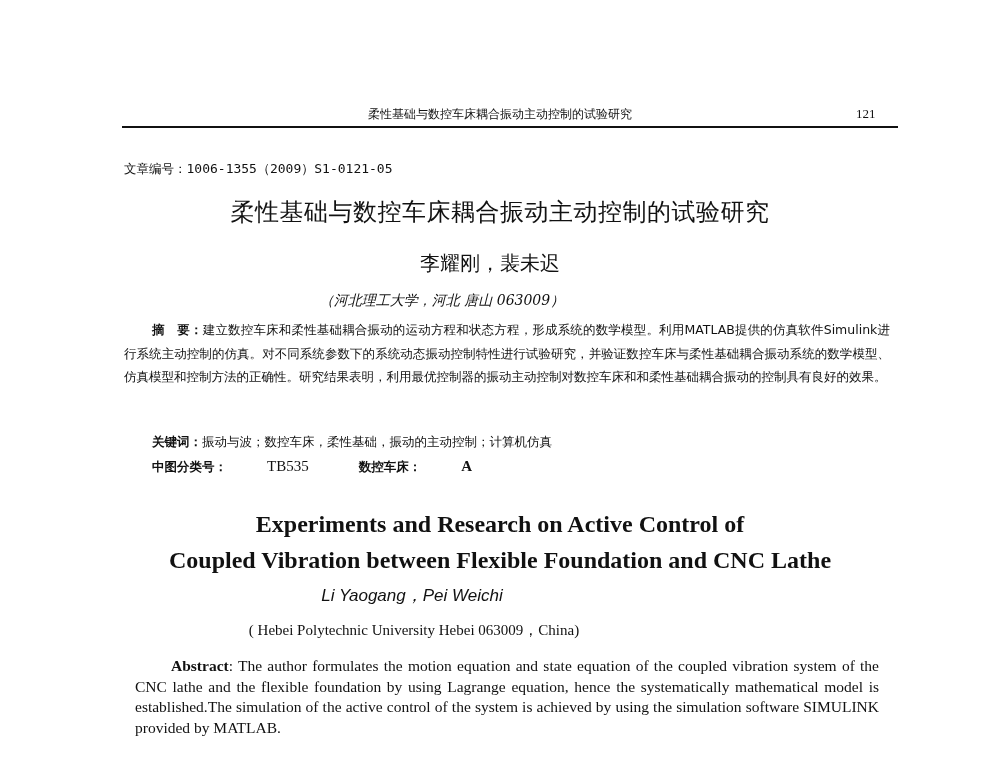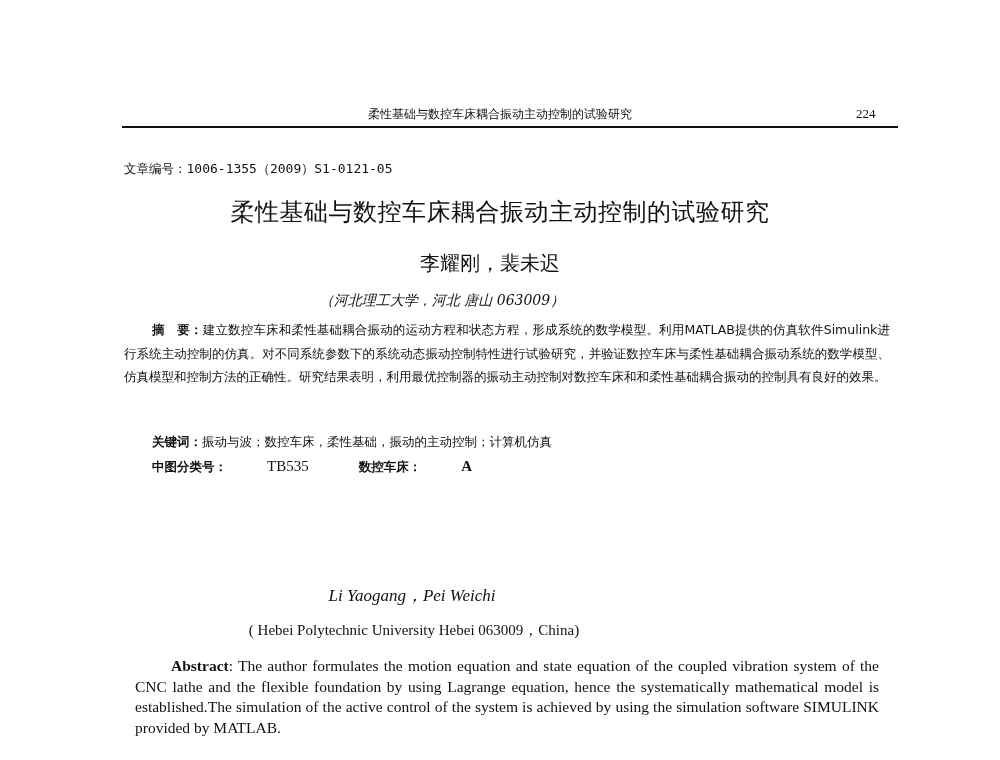--- a/index.html
+++ b/index.html
@@ -55,40 +55,40 @@
   }
   .bold { font-weight: bold; }
   .cn-class .code { font-family: "Liberation Serif", serif; font-size: 15px; margin-left: 40px; }
   .cn-class .gap { display: inline-block; width: 50px; }
   .en-title {
     left: 0; width: 1000px; top: 506px; text-align: center;
     font-family: "Liberation Serif", serif; font-weight: bold; font-size: 24px; line-height: 36px;
   }
   .en-authors {
     left: 0; width: 824px; top: 585px; text-align: center;
-    font-family: Liberation Serif, serif; font-style: italic; font-size: 17px; line-height: 22px;
+    font-family: Liberation Sans, sans-serif; font-style: italic; font-size: 17px; line-height: 22px;
   }
   .en-affil {
     left: 0; width: 828px; top: 620px; text-align: center;
     font-family: "Liberation Serif", serif; font-size: 15px; line-height: 20px;
   }
   .en-abstract {
     left: 124px; width: 766px; top: 645px;
     font-family: "Liberation Serif", serif; font-size: 15.5px; line-height: 20.5px;
     text-align: justify;
   }
   .en-abstract p { margin: 11px; }
   .en-abstract .indent { text-indent: 36px; }
   .en-abstract .lead { font-weight: bold; }
 </style>
 </head>
 <body>
 
 <div class="abs header-title">柔性基础与数控车床耦合振动主动控制的试验研究</div>
-<div class="abs page-num">224</div>
+<div class="abs page-num">121</div>
 <div class="abs header-rule"></div>
 
 <div class="abs article-no">
   <span class="label">文章编号：</span><span>1006-1355（2009）S1-0121-05</span>
 </div>
 
 <div class="abs cn-title">柔性基础与数控车床耦合振动主动控制的试验研究</div>
 <div class="abs cn-authors">李耀刚，裴未迟</div>
 <div class="abs cn-affil">（河北理工大学，河北 唐山   063009）</div>
 
@@ -98,20 +98,22 @@
 
 <div class="abs cn-kw">
   <span class="bold">关键词：</span><span>振动与波；数控车床，柔性基础，振动的主动控制；计算机仿真</span>
 </div>
 
 <div class="abs cn-class">
   <span class="bold">中图分类号：</span><span class="code">TB535</span><span class="gap"></span><span class="bold">数控车床：</span><span class="code bold">A</span>
 </div>
 
 <div class="abs en-title">
+  <div>Experiments and Research on Active Control of</div>
+  <div>Coupled Vibration between Flexible Foundation and CNC Lathe</div>
 </div>
 
 <div class="abs en-authors">Li Yaogang，Pei Weichi</div>
 <div class="abs en-affil">( Hebei Polytechnic University    Hebei 063009，China)</div>
 
 <div class="abs en-abstract">
   <p class="indent"><span class="lead">Abstract</span><span>: The author formulates the motion equation and state equation of the coupled vibration system of the CNC lathe and the flexible foundation by using Lagrange equation, hence the systematically mathematical model is established.The simulation of the active control of the system is achieved by using the simulation software SIMULINK provided by MATLAB.</span></p>
 </div>
 
 </body></html>

